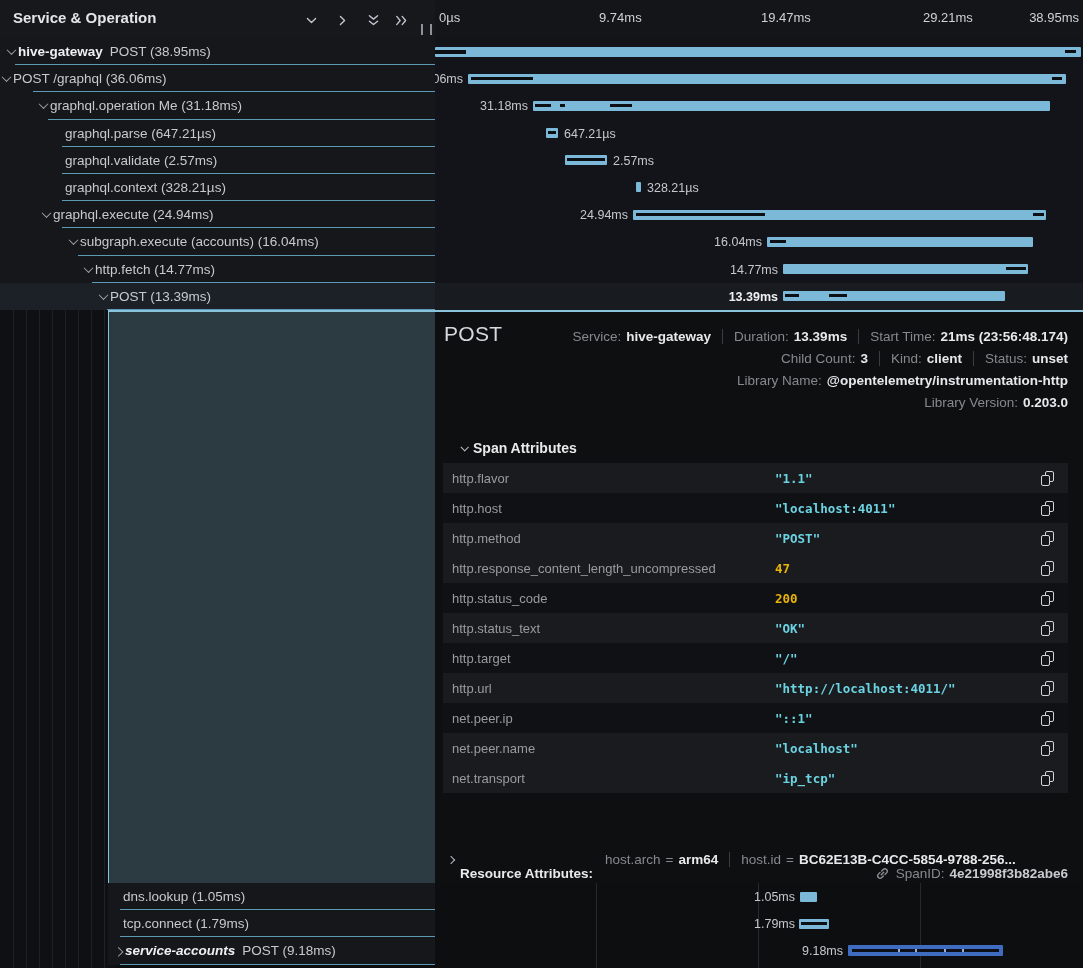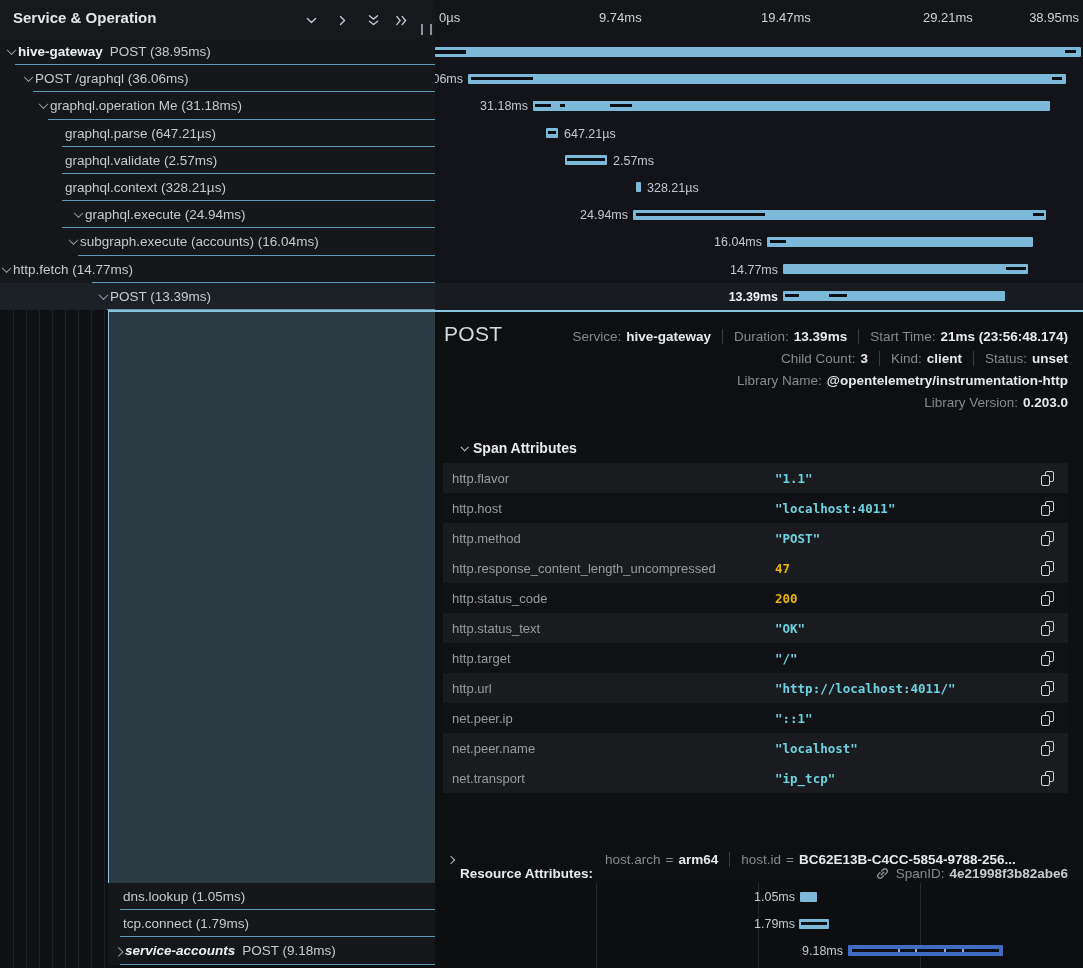--- a/index.html
+++ b/index.html
@@ -346,21 +346,21 @@
       <span class="grip"></span>
     </div>
 
     <div class="tree-rows">
       <div class="trow" style="padding-left:5px">
         <span class="caret"></span>
         <span class="svc">hive-gateway</span>
         <span class="op">POST (38.95ms)</span>
         <div class="underline" style="left:15px"></div>
       </div>
-      <div class="trow" style="padding-left:22px">
+      <div class="trow" style="">
         <span class="caret"></span>
         <span class="op">POST /graphql (36.06ms)</span>
         <div class="underline" style="left:33px"></div>
       </div>
       <div class="trow" style="padding-left:37px">
         <span class="caret"></span>
         <span class="op">graphql.operation Me (31.18ms)</span>
         <div class="underline" style="left:48px"></div>
       </div>
       <div class="trow" style="padding-left:65px">
@@ -368,31 +368,31 @@
         <div class="underline" style="left:62px"></div>
       </div>
       <div class="trow" style="padding-left:65px">
         <span class="op">graphql.validate (2.57ms)</span>
         <div class="underline" style="left:62px"></div>
       </div>
       <div class="trow" style="padding-left:65px">
         <span class="op">graphql.context (328.21µs)</span>
         <div class="underline" style="left:62px"></div>
       </div>
-      <div class="trow" style="padding-left:72px">
+      <div class="trow" style="padding-left:40px">
         <span class="caret"></span>
         <span class="op">graphql.execute (24.94ms)</span>
         <div class="underline" style="left:62px"></div>
       </div>
       <div class="trow" style="padding-left:67px">
         <span class="caret"></span>
         <span class="op">subgraph.execute (accounts) (16.04ms)</span>
         <div class="underline" style="left:78px"></div>
       </div>
-      <div class="trow" style="">
+      <div class="trow" style="padding-left:82px">
         <span class="caret"></span>
         <span class="op">http.fetch (14.77ms)</span>
         <div class="underline" style="left:92px"></div>
       </div>
       <div class="trow selected" style="padding-left:97px">
         <span class="caret"></span>
         <span class="op">POST (13.39ms)</span>
         <div class="underline" style="left:107px"></div>
       </div>
     </div>

